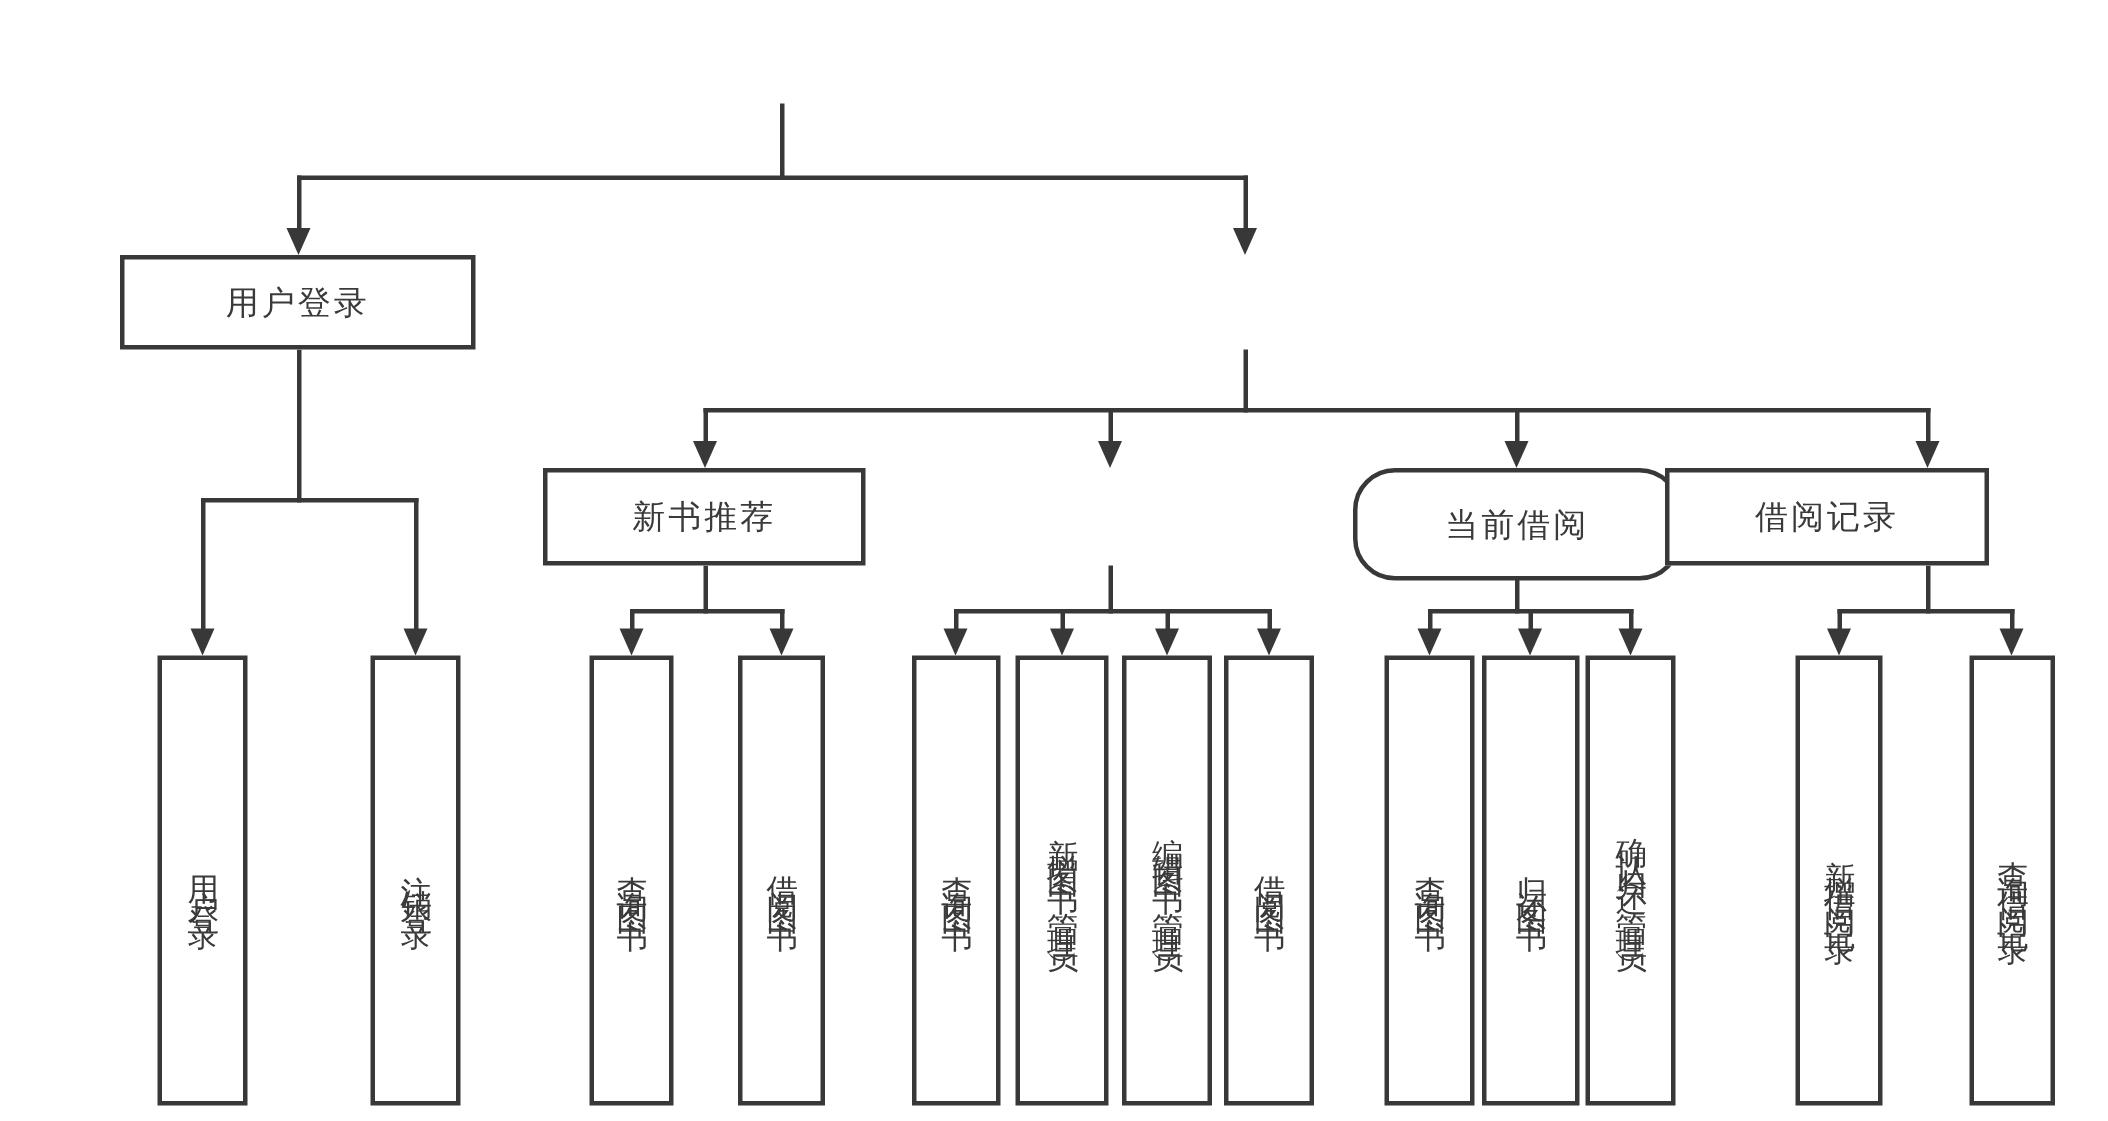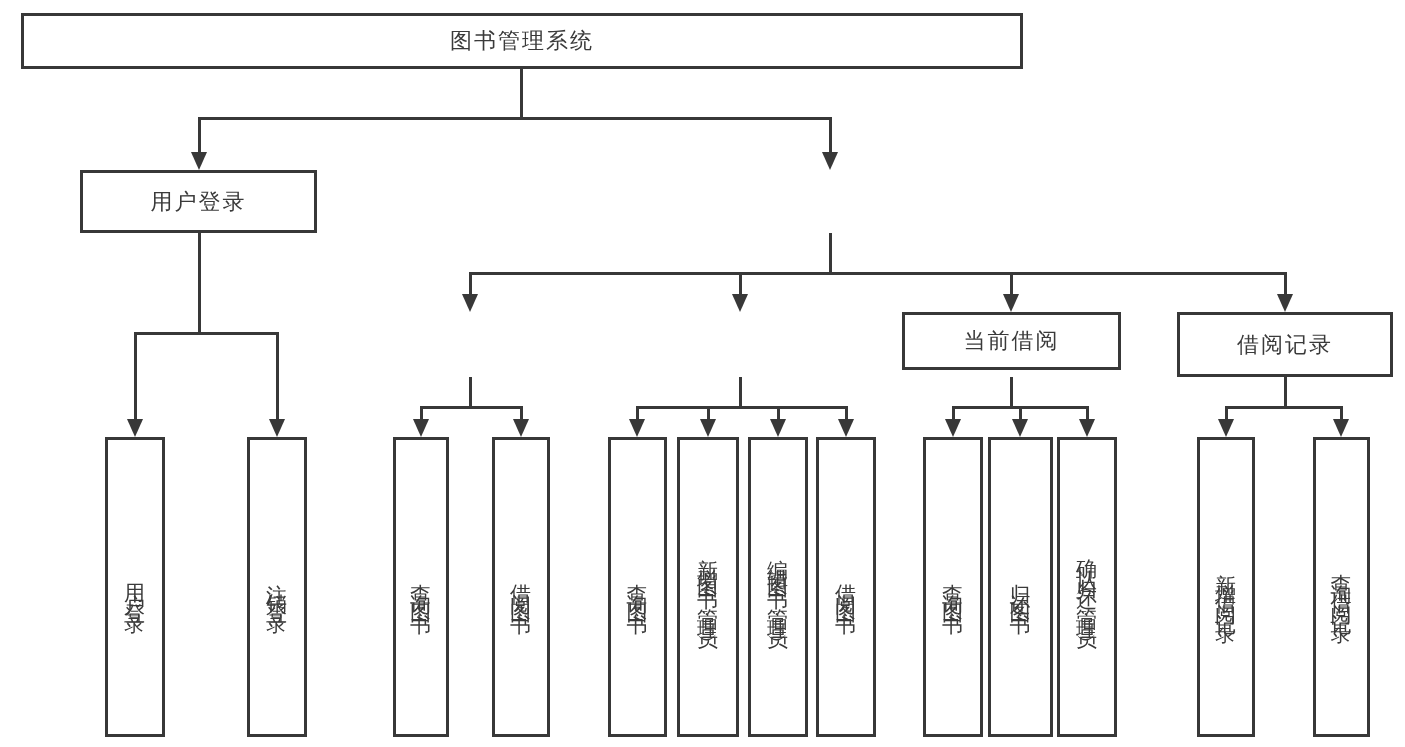--- a/index.html
+++ b/index.html
@@ -84,32 +84,32 @@
       <div class="vline" style="left: 1085.5px; top: 405.5px; width: 3px; height: 15.5px;"></div>
       <div class="arw" style="left: 1079px; top: 419px;"></div>
       <div class="vline" style="left: 1283.5px; top: 377px; width: 3px; height: 31.5px;"></div>
       <div class="hline" style="left: 1224.5px; top: 405.5px; width: 118px; height: 3px;"></div>
       <div class="vline" style="left: 1224.5px; top: 405.5px; width: 3px; height: 15.5px;"></div>
       <div class="arw" style="left: 1218px; top: 419px;"></div>
       <div class="vline" style="left: 1339.5px; top: 405.5px; width: 3px; height: 15.5px;"></div>
       <div class="arw" style="left: 1333px; top: 419px;"></div>
     </div>
 
-  <div class="node" style="left:21px; top:13px; width:1002px; height:56px;">
-    <span>图书管理系统</span>
-  </div>
 
   <div class="node" style="left:80px; top:170px; width:237px; height:63px;">
     <span>用户登录</span>
   </div>
 
-  <div class="node" style="left:902px; top:312px; width:219px; height:58px;">
+  <div class="node" style="left:362px; top:312px; width:215px; height:65px;">
+    <span>新书推荐</span>
+  </div>
+  <div class="node" style="left:902px; top:312px; width:219px; height:75px;border-radius:28px;">
     <span>当前借阅</span>
   </div>
-  <div class="node" style="left:1177px; top:312px; width:216px; height:65px;">
+  <div class="node" style="left:1110px; top:312px; width:216px; height:65px;">
     <span>借阅记录</span>
   </div>
 
   <div class="node leaf" style="left:105px; top:437px; width:60px; height:300px;">
     <span class="vtxt">用户登录</span>
   </div>
   <div class="node leaf" style="left:247px; top:437px; width:60px; height:300px;">
     <span class="vtxt">注销登录</span>
   </div>
 

